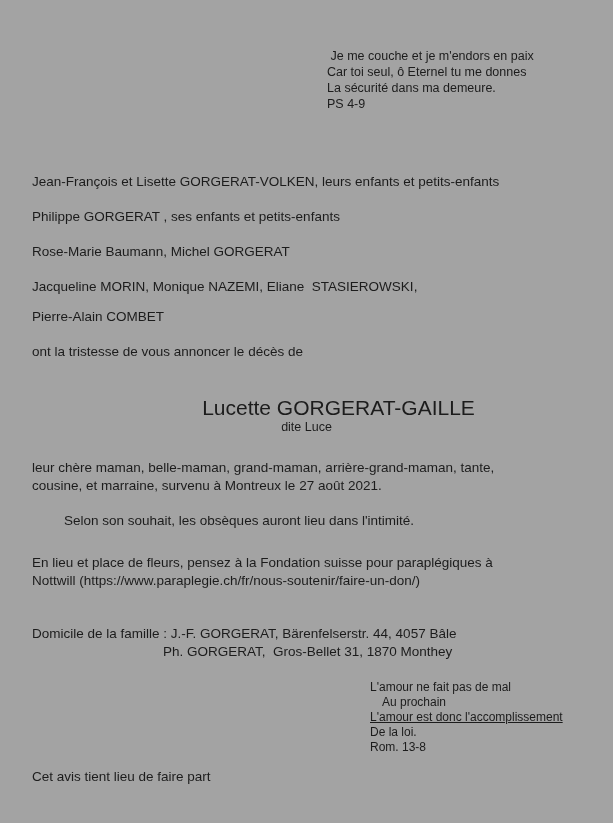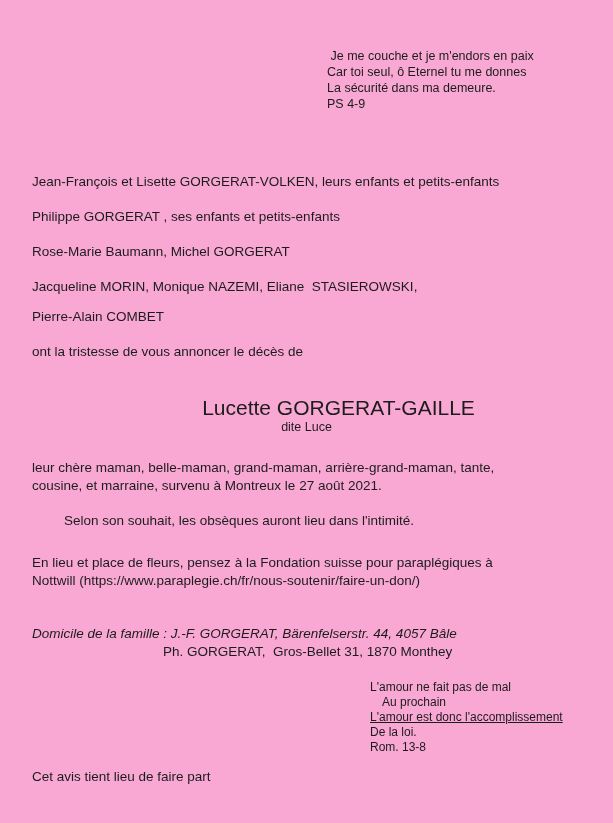--- a/index.html
+++ b/index.html
@@ -4,21 +4,21 @@
 <style>
   html, body {
     margin: 0;
     padding: 0;
     background: #ffffff;
   }
   .page {
     position: relative;
     width: 613px;
     height: 823px;
-    background: #f9a8d4;
+    background: #a3a3a3;
     font-family: "Liberation Sans", sans-serif;
     color: #1c1c1c;
     overflow: hidden;
   }
   .line {
     position: absolute;
     white-space: pre;
     left: 32px;
     font-size: 13.5px;
     line-height: 16px;
@@ -57,21 +57,21 @@
     font-size: 12.5px;
     line-height: 15px;
     white-space: pre;
   }
   
   .rel0 { top: 460px; }
   .rel1 { top: 478px; }
   .fun0 { top: 513px; margin-left: 32px; }
   .don0 { top: 555px; }
   .don1 { top: 573px; }
-  .dom0 { top: 626px; font-style: italic; }
+  .dom0 { top: 626px; }
   .dom1 { top: 644px; left: 163px; }
   
   .equote-bot { font-size: 12px; line-height: 15px; left: 370px; }
   .qb0 { top: 680px; }
   .qb1 { top: 695px; margin-left: 12px; }
   .qb2 { top: 710px; text-decoration: underline; }
   .qb3 { top: 725px; }
   .qb4 { top: 740px; }
   
   .foot0 { top: 769px; }

